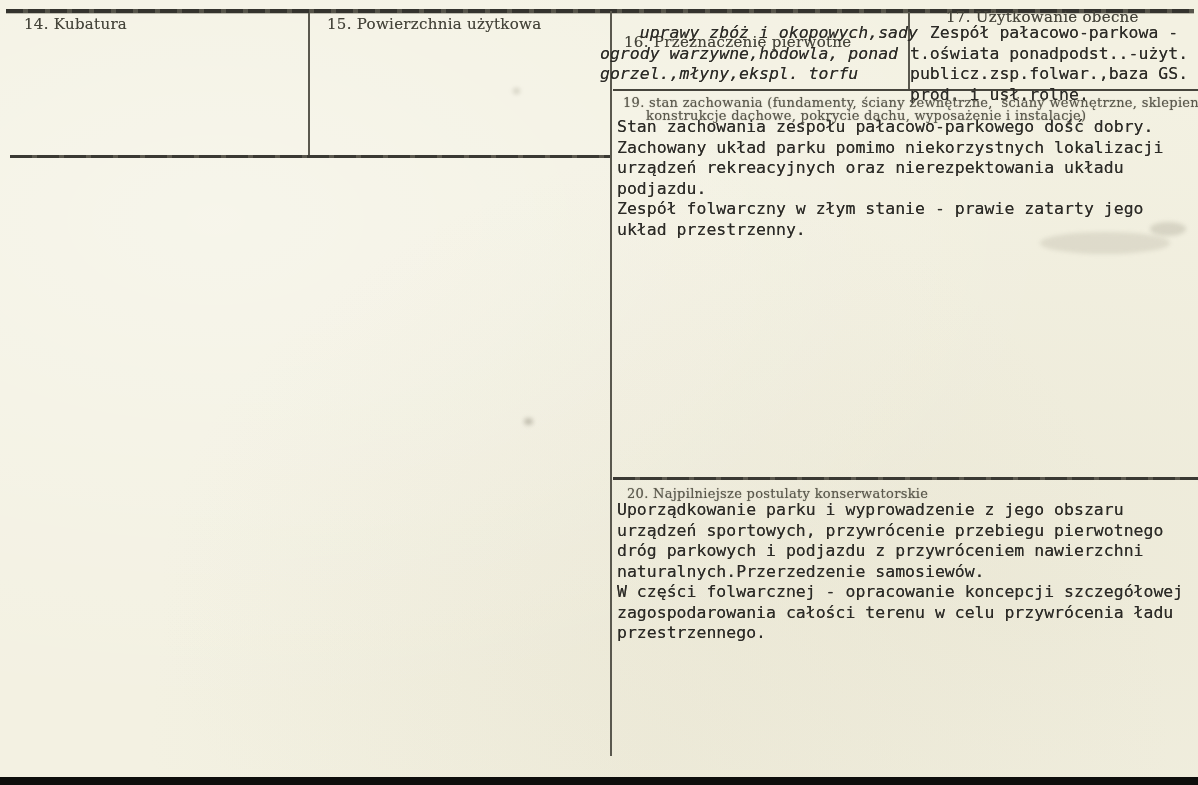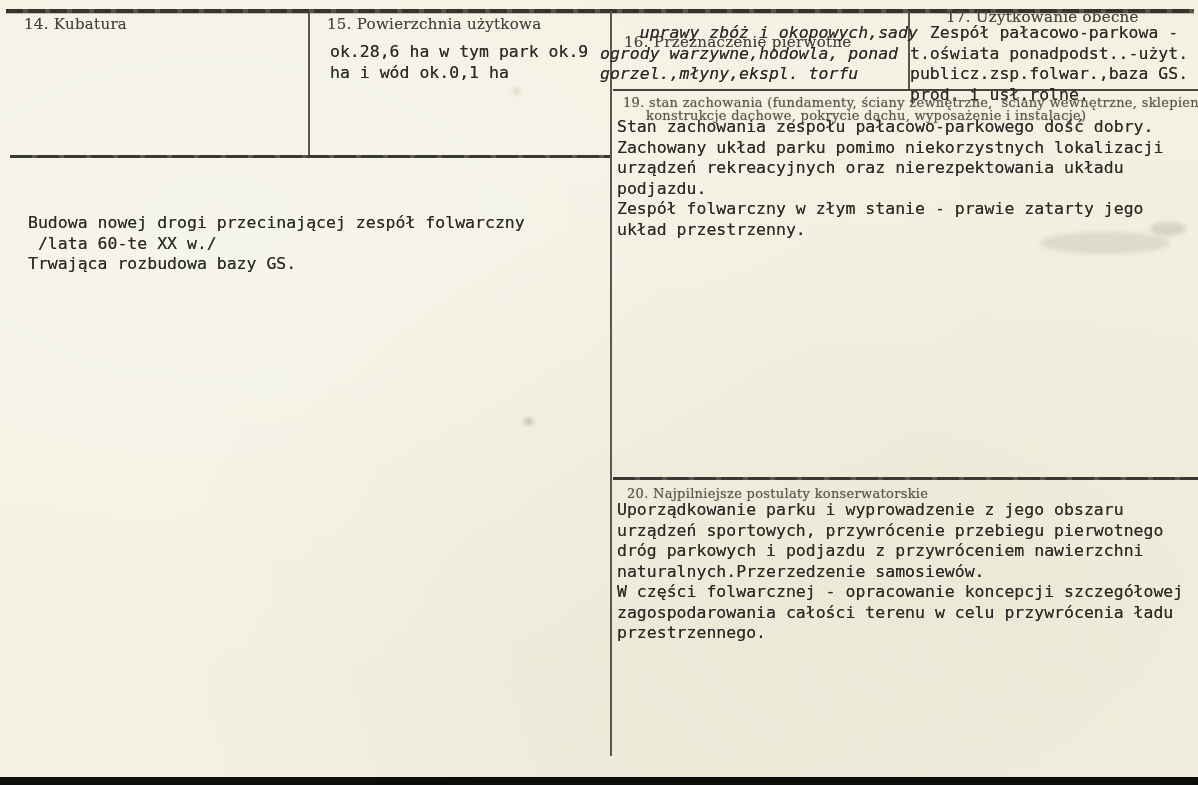--- a/index.html
+++ b/index.html
@@ -55,22 +55,20 @@
   <div class="vrule" style="left:610px;top:11px;width:2px;height:745px;"></div>
   <div class="vrule" style="left:908px;top:12px;width:2px;height:78px;"></div>
   <div class="hrule heavy" style="left:10px;top:155px;width:600px;height:3px;"></div>
   <div class="hrule" style="left:613px;top:89px;width:585px;height:2px;"></div>
   <div class="hrule heavy" style="left:613px;top:477px;width:585px;height:3px;"></div>
   <div class="botbar" style="top:777px;height:8px;"></div>
 
   <div class="plabel" style="left:24px;top:15px;">14. Kubatura</div>
 
   <div class="plabel" style="left:327px;top:15px;">15. Powierzchnia użytkowa</div>
-  <div class="typed" style="left:330px;top:42px;">ok.28,6 ha w tym park ok.9
-ha i wód ok.0,1 ha</div>
 
   <div class="plabel" style="left:624px;top:12px;margin-top:21px;">16. Przeznaczenie pierwotne</div>
   <div class="typed" style="left:600px;top:23px;font-style:italic;">    uprawy zbóż i okopowych,sady
 ogrody warzywne,hodowla, ponad
 gorzel.,młyny,ekspl. torfu</div>
 
   <div class="plabel" style="left:930px;top:8px;margin-left:16px;">17. Użytkowanie obecne</div>
   <div class="typed" style="left:910px;top:23px;">  Zespół pałacowo-parkowa -
 t.oświata ponadpodst..-użyt.
 publicz.zsp.folwar.,baza GS.
@@ -78,23 +76,20 @@
 
   <div class="plabel small faded" style="left:623px;top:95px;">19. stan zachowania (fundamenty, ściany zewnętrzne,  ściany wewnętrzne, sklepienia, stropy</div>
   <div class="plabel small faded" style="left:646px;top:108px;">konstrukcje dachowe, pokrycie dachu, wyposażenie i instalacje)</div>
   <div class="typed" style="left:617px;top:117px;">Stan zachowania zespołu pałacowo-parkowego dość dobry.
 Zachowany układ parku pomimo niekorzystnych lokalizacji
 urządzeń rekreacyjnych oraz nierezpektowania układu
 podjazdu.
 Zespół folwarczny w złym stanie - prawie zatarty jego
 układ przestrzenny.</div>
 
-  <div class="typed" style="left:28px;top:213px;">Budowa nowej drogi przecinającej zespół folwarczny
- /lata 60-te XX w./
-Trwająca rozbudowa bazy GS.</div>
 
   <div class="plabel small faded" style="left:627px;top:486px;">20. Najpilniejsze postulaty konserwatorskie</div>
   <div class="typed" style="left:617px;top:500px;">Uporządkowanie parku i wyprowadzenie z jego obszaru
 urządzeń sportowych, przywrócenie przebiegu pierwotnego
 dróg parkowych i podjazdu z przywróceniem nawierzchni
 naturalnych.Przerzedzenie samosiewów.
 W części folwarcznej - opracowanie koncepcji szczegółowej
 zagospodarowania całości terenu w celu przywrócenia ładu
 przestrzennego.</div>
 

